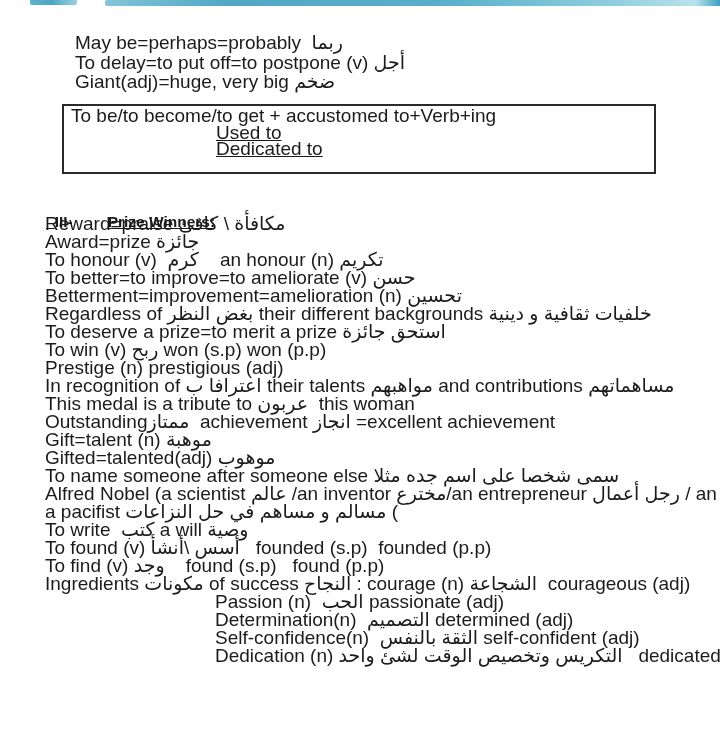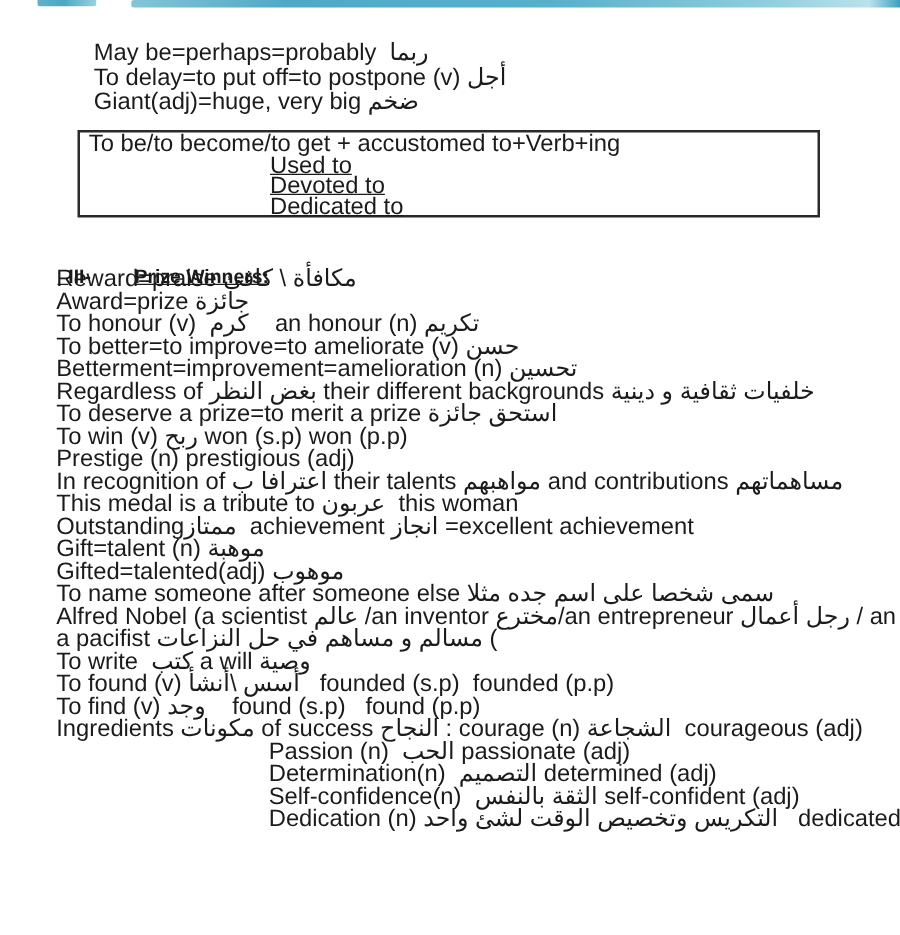--- a/index.html
+++ b/index.html
@@ -42,21 +42,20 @@
 
 <section class="intro">
   <div class="line">May be=perhaps=probably  ربما</div>
   <div class="line">To delay=to put off=to postpone (v) أجل</div>
   <div class="line">Giant(adj)=huge, very big ضخم</div>
 </section>
 
 <div class="grammar-box">
   <div class="line">To be/to become/to get + accustomed to+Verb+ing</div>
   <div class="line gb-alt">Used to</div>
-  <div class="line gb-alt">Devoted to</div>
   <div class="line gb-alt">Dedicated to</div>
 </div>
 
 <div class="heading">
   <span class="num">III-</span><span>Prize Winners:</span>
 </div>
 
 <section class="vocab">
   <div class="line">Reward=praise مكافأة \ كافئ</div>
   <div class="line">Award=prize جائزة</div>

